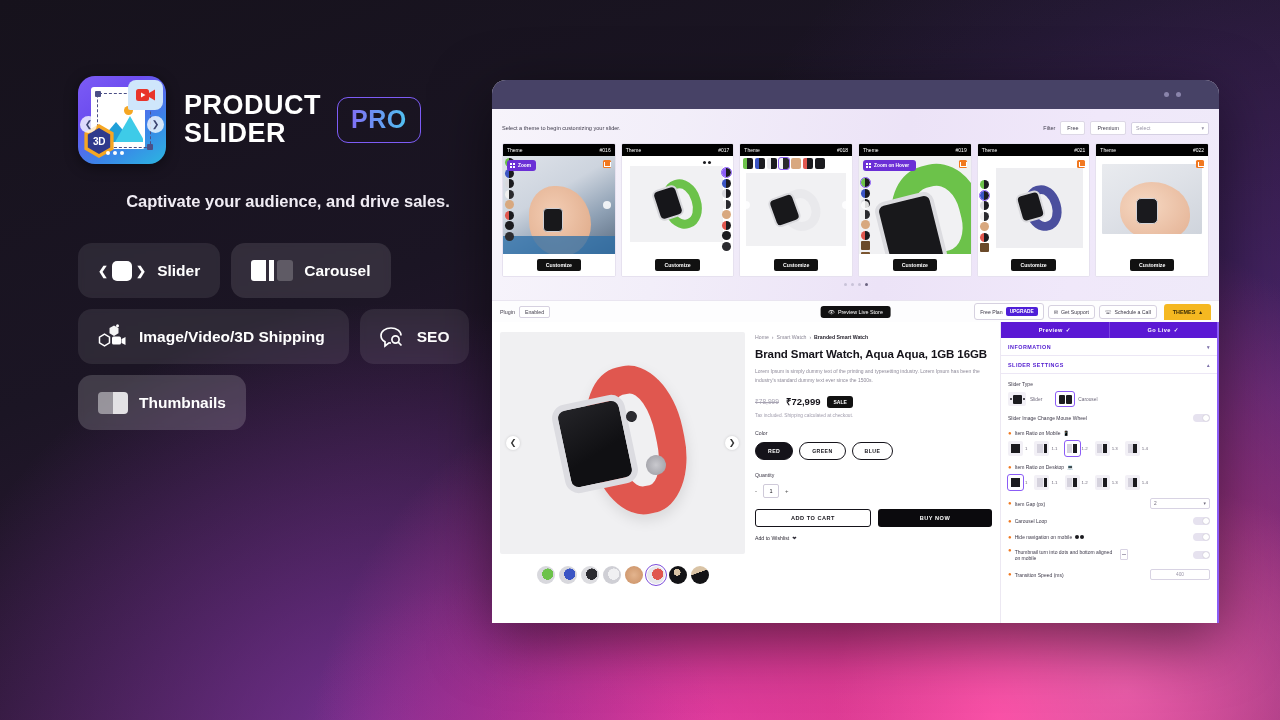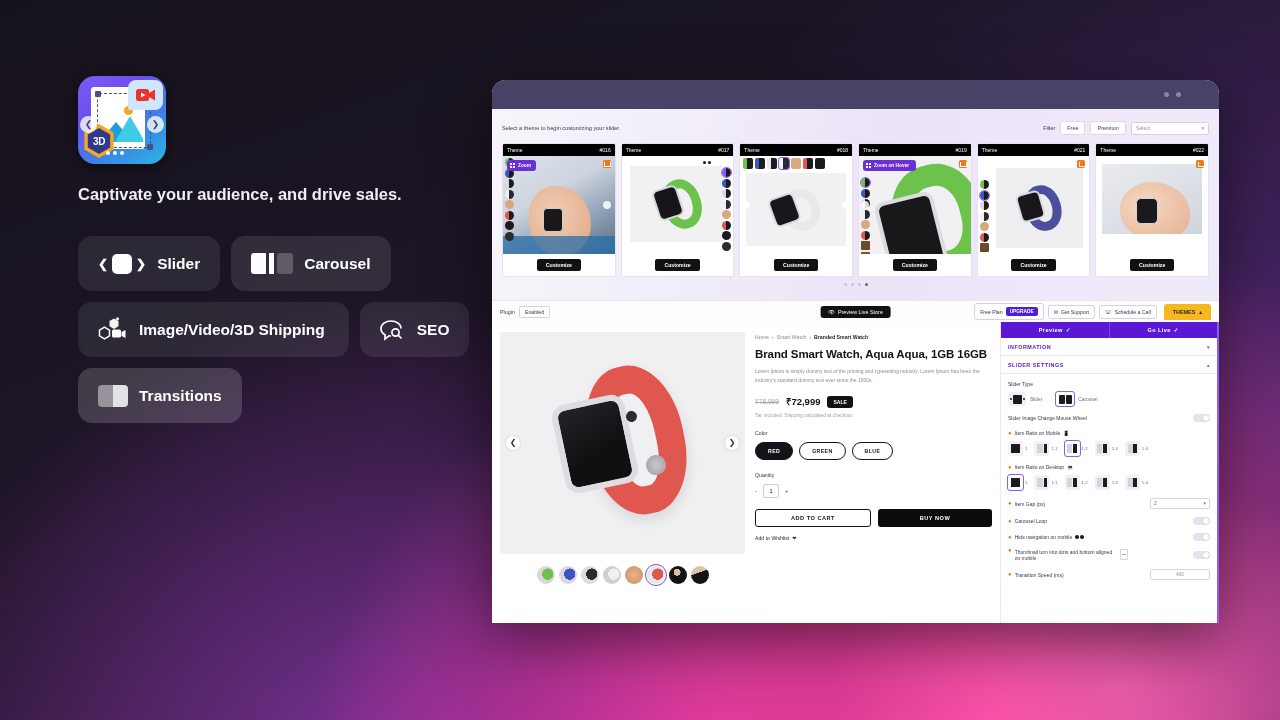--- a/index.html
+++ b/index.html
@@ -105,22 +105,23 @@
     -webkit-background-clip: text; background-clip: text; color: transparent;
   }
 
   
   #headline {
     margin-top: 44px; font-size: 40px; font-weight: bold; color: #fff;
     line-height: 1.06; letter-spacing: -0.4px;
   }
   #headline .accent { color: #7c5cf5; }
   #subhead {
-    margin-top: 19px; font-size: 16.5px; color: #f0ecf4; font-weight: bold;
+    margin-top: 26px; font-size: 16.5px; color: #f0ecf4; font-weight: bold;
     line-height: 1.42;
+    text-align: center;
   }
 
   
   #pills {
     margin-top: 30px; display: flex; flex-wrap: wrap; gap: 11px;
     width: 430px;
   }
   .pill {
     display: flex; align-items: center; gap: 11px;
     height: 55px; padding: 0 20px; border-radius: 14px;
@@ -414,20 +415,27 @@
       </div>
       <div class="logo-arrow" id="logo-arrow-l">❮</div>
       <div class="logo-arrow" id="logo-arrow-r">❯</div>
       <div id="logo-dots">
           <i></i>
           <i></i>
           <i></i>
         </div>
     </div>
 
+    <div id="logo-text">
+      <div id="logo-title">
+        <div>PRODUCT</div>
+        <div>SLIDER</div>
+      </div>
+      <div id="pro-badge">PRO</div>
+    </div>
   </div>
 
   <div id="subhead">Captivate your audience, and drive sales.</div>
 
   <div id="pills">
 
     <div class="pill">
       <span class="pill-icon">
         <span class="ic-slider">❮<span class="sq"></span>❯</span>
       </span>
@@ -473,21 +481,21 @@
     </div>
 
 
     <div class="pill" style="background:rgba(255,255,255,0.17)">
       <span class="pill-icon">
         <span class="ic-transitions">
             <span class="l"></span>
             <span class="r"></span>
           </span>
       </span>
-      <span class="lbl">Transitions</span>
+      <span class="lbl">Thumbnails</span>
     </div>
 
   </div>
 </div>
 
 <div id="mock">
 
   <div id="mock-topbar">
     <div class="dots">
         <i></i>

